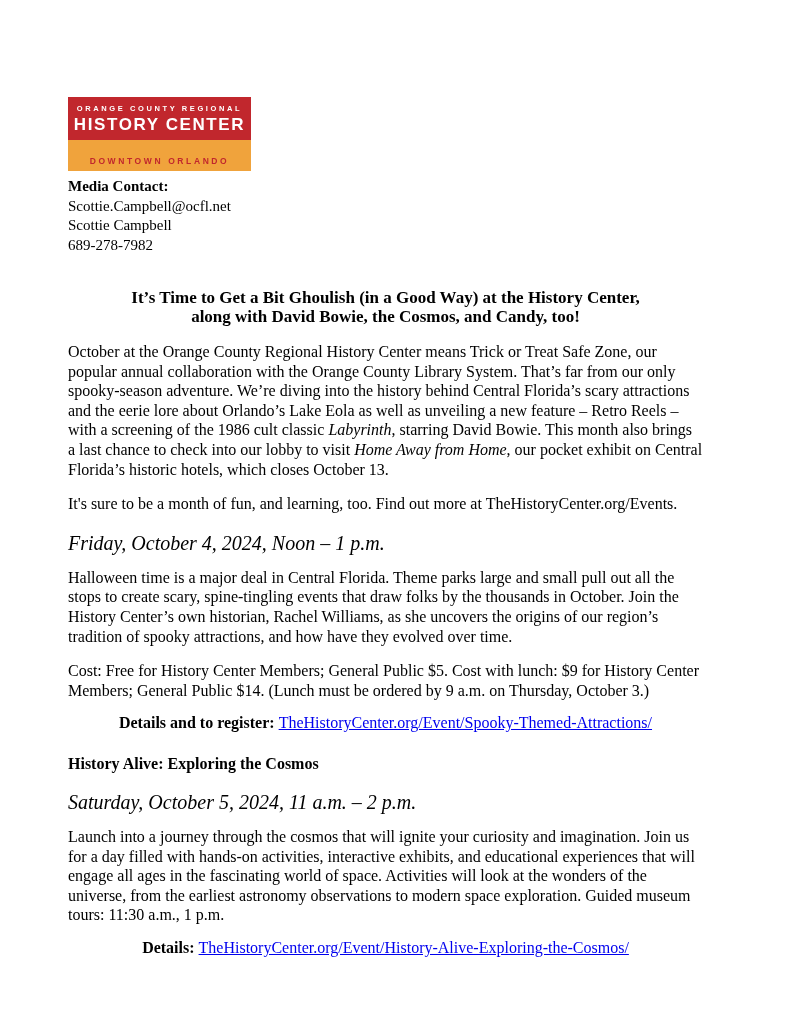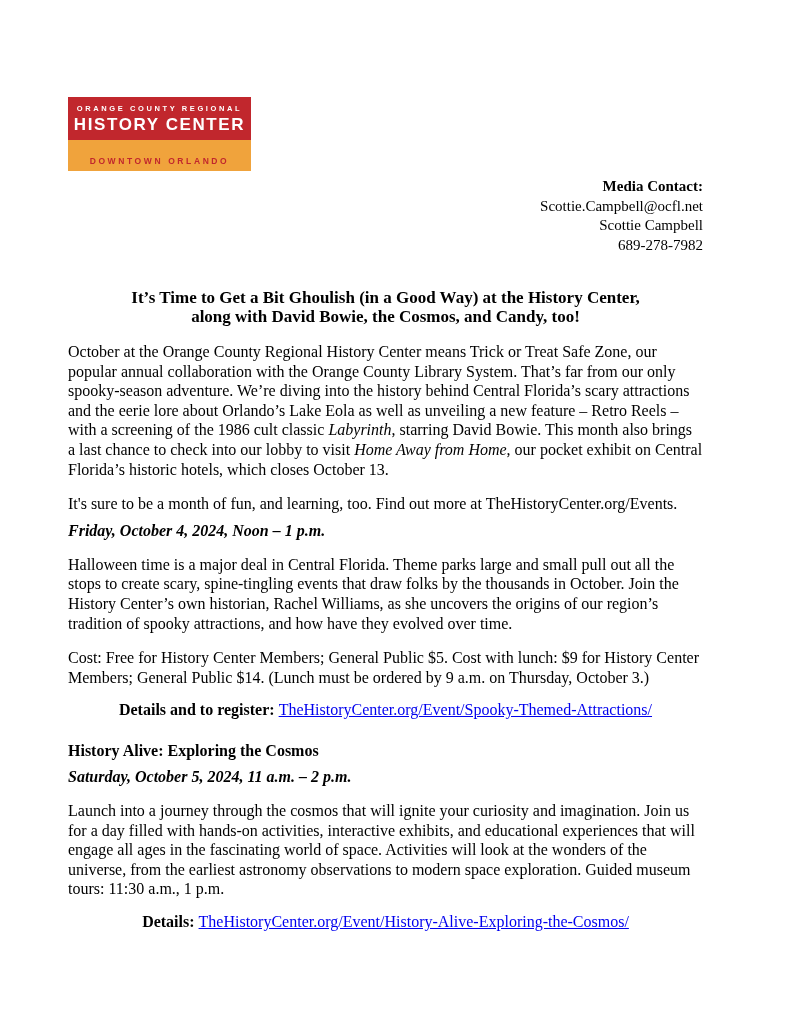--- a/index.html
+++ b/index.html
@@ -45,21 +45,20 @@
     color: var(--logo-red, #c1272d);
     text-align: center;
     font-size: 8.5px;
     font-weight: bold;
     letter-spacing: 2.6px;
     padding: 16px 0 5px 0;
     white-space: nowrap;
   }
 
   .contact {
-    text-align: right;
     font-size: 15px;
     line-height: 19.5px;
     margin-top: 6px;
   }
   .bold { font-weight: bold; }
 
   .title {
     text-align: center;
     font-size: 17px;
     font-weight: bold;
@@ -75,25 +74,25 @@
   }
   .intro { margin-top: 16px; font-family: Liberation Serif, serif; }
 
   .event-heading {
     font-size: 16px;
     font-weight: bold;
     line-height: 19px;
     margin-top: 21px;
   }
   .event-date {
-    font-size: 16px;
-    font-weight: bold;
+    font-size: 20px;
+    font-weight: normal;
     font-style: italic;
     line-height: 19px;
-    margin-top: 7px;
+    margin-top: 20px;
   }
   .details-line { margin-top: 13px; text-align: center; }
   .details-line strong { font-weight: bold; }
 
   a.link {
     color: var(--link-blue, #0000ee);
     text-decoration: underline;
     cursor: pointer;
   }
   span.i { font-style: italic; }

